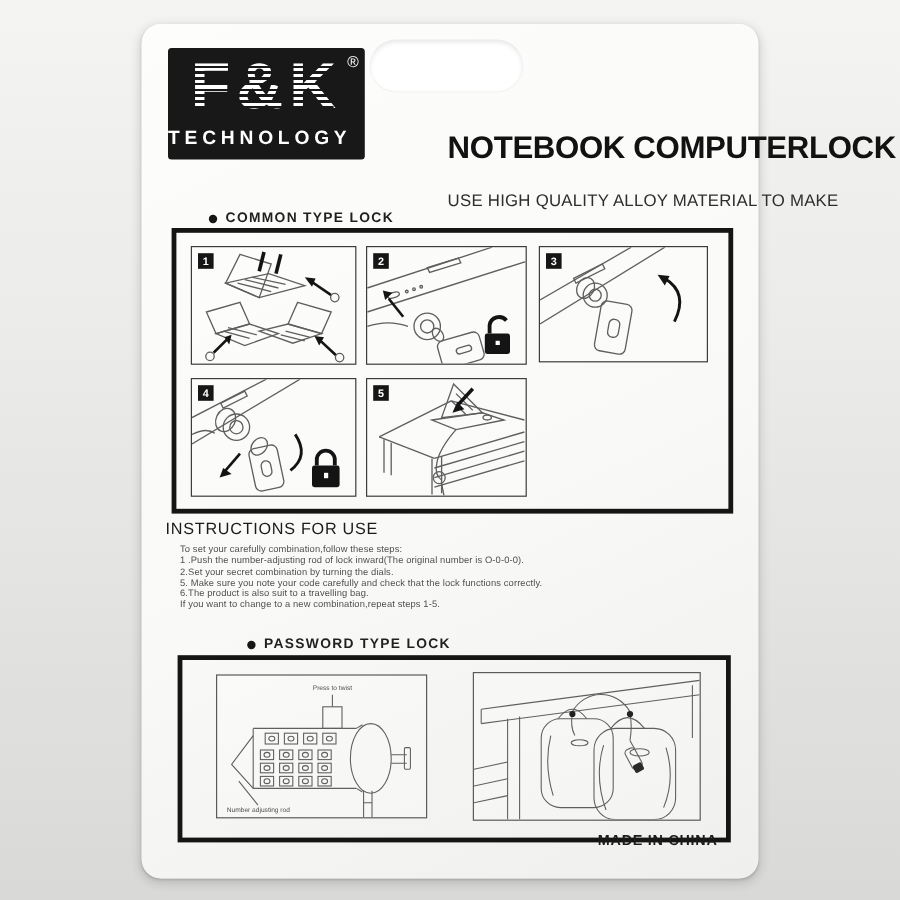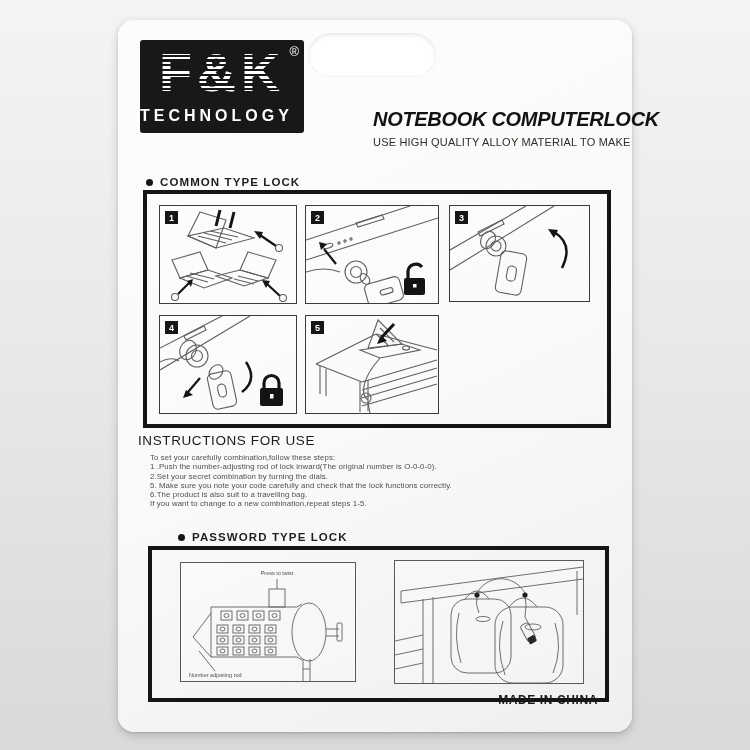--- a/index.html
+++ b/index.html
@@ -15,25 +15,25 @@
   .logo{position:absolute;left:22px;top:20px;width:164px;height:93px;background:#181818;border-radius:3px;}
   .logo-brand{position:absolute;left:0;right:0;top:2px;text-align:center;color:#fff;
     font-size:54px;font-weight:bold;letter-spacing:5px;line-height:60px;}
   .logo-stripes{position:absolute;left:8px;right:26px;top:12px;height:50px;
     background:repeating-linear-gradient(to bottom,transparent 0 2.6px,#181818 2.6px 4.8px);}
   .logo-reg{position:absolute;right:5px;top:4px;color:#fff;font-size:13px;font-weight:normal;}
   .logo-sub{position:absolute;left:0;right:0;bottom:8px;color:#fff;
     font-size:16px;letter-spacing:4px;font-weight:bold;}
   
   .title-block{position:absolute;left:255px;top:88px;width:232px;text-align:center;}
-  .title{font-size:20px;font-weight:bold;font-style:italic;letter-spacing:-0.3px;color:#121212;white-space:nowrap;}
-  .subtitle{font-size:11px;color:#2e2e2e;margin-top:5px;letter-spacing:0.2px;white-space:nowrap;}
+  .title{font-size:26px;font-weight:bold;letter-spacing:-0.3px;color:#121212;white-space:nowrap;}
+  .subtitle{font-size:14px;color:#2e2e2e;margin-top:20px;letter-spacing:0.2px;white-space:nowrap;}
   
   .sec-head{position:absolute;display:flex;align-items:center;gap:7px;
-    font-size:11.5px;font-weight:bold;letter-spacing:1.1px;color:#1f1f1f;}
+    font-size:11.5px;font-weight:bold;letter-spacing:1.1px;color:#1f1f1f;margin-left:28px;}
   .bullet{width:7px;height:7px;border-radius:50%;background:#161616;flex:0 0 auto;}
   
   .big-box{position:absolute;border:4px solid #151515;background:transparent;}
   .box1{left:25px;top:170px;width:460px;height:230px;}
   .box2{left:30px;top:526px;width:453px;height:148px;}
   .panel{position:absolute;border:1.5px solid #3c3c3c;background:rgba(255,255,255,0.25);}
   .p1{left:12px;top:11px;width:136px;height:97px;}
   .p2{left:158px;top:11px;width:132px;height:97px;}
   .p3{left:302px;top:11px;width:139px;height:95px;}
   .p4{left:12px;top:121px;width:136px;height:97px;}

